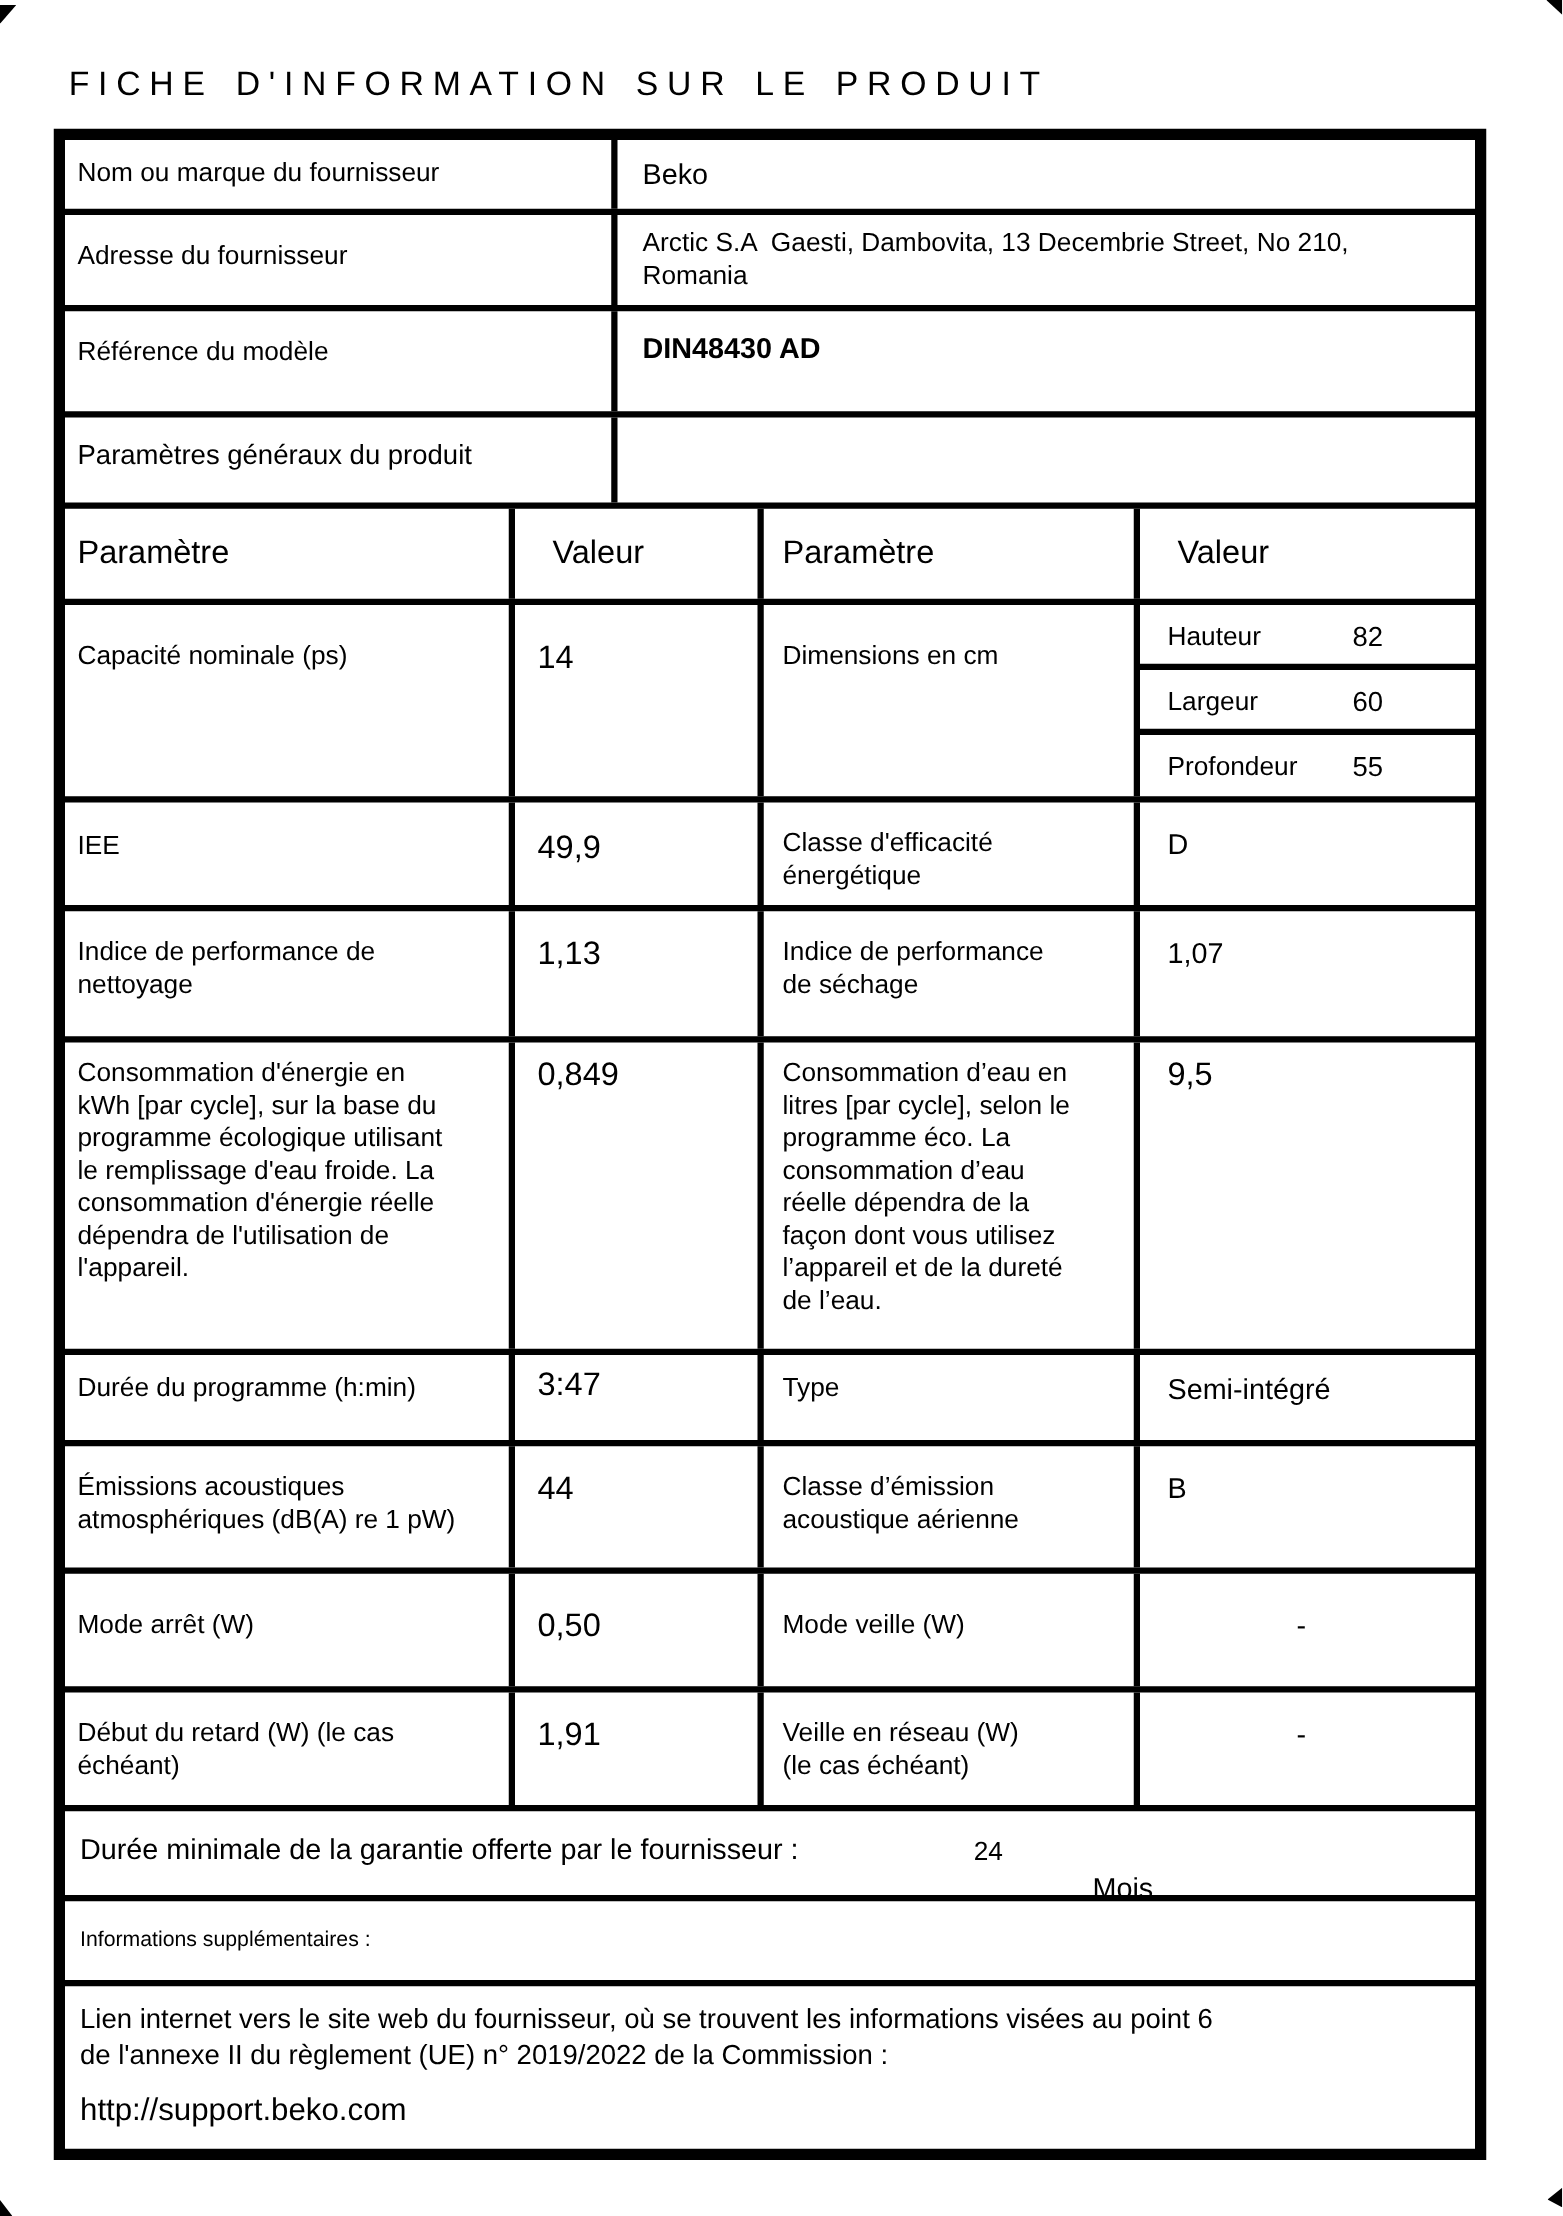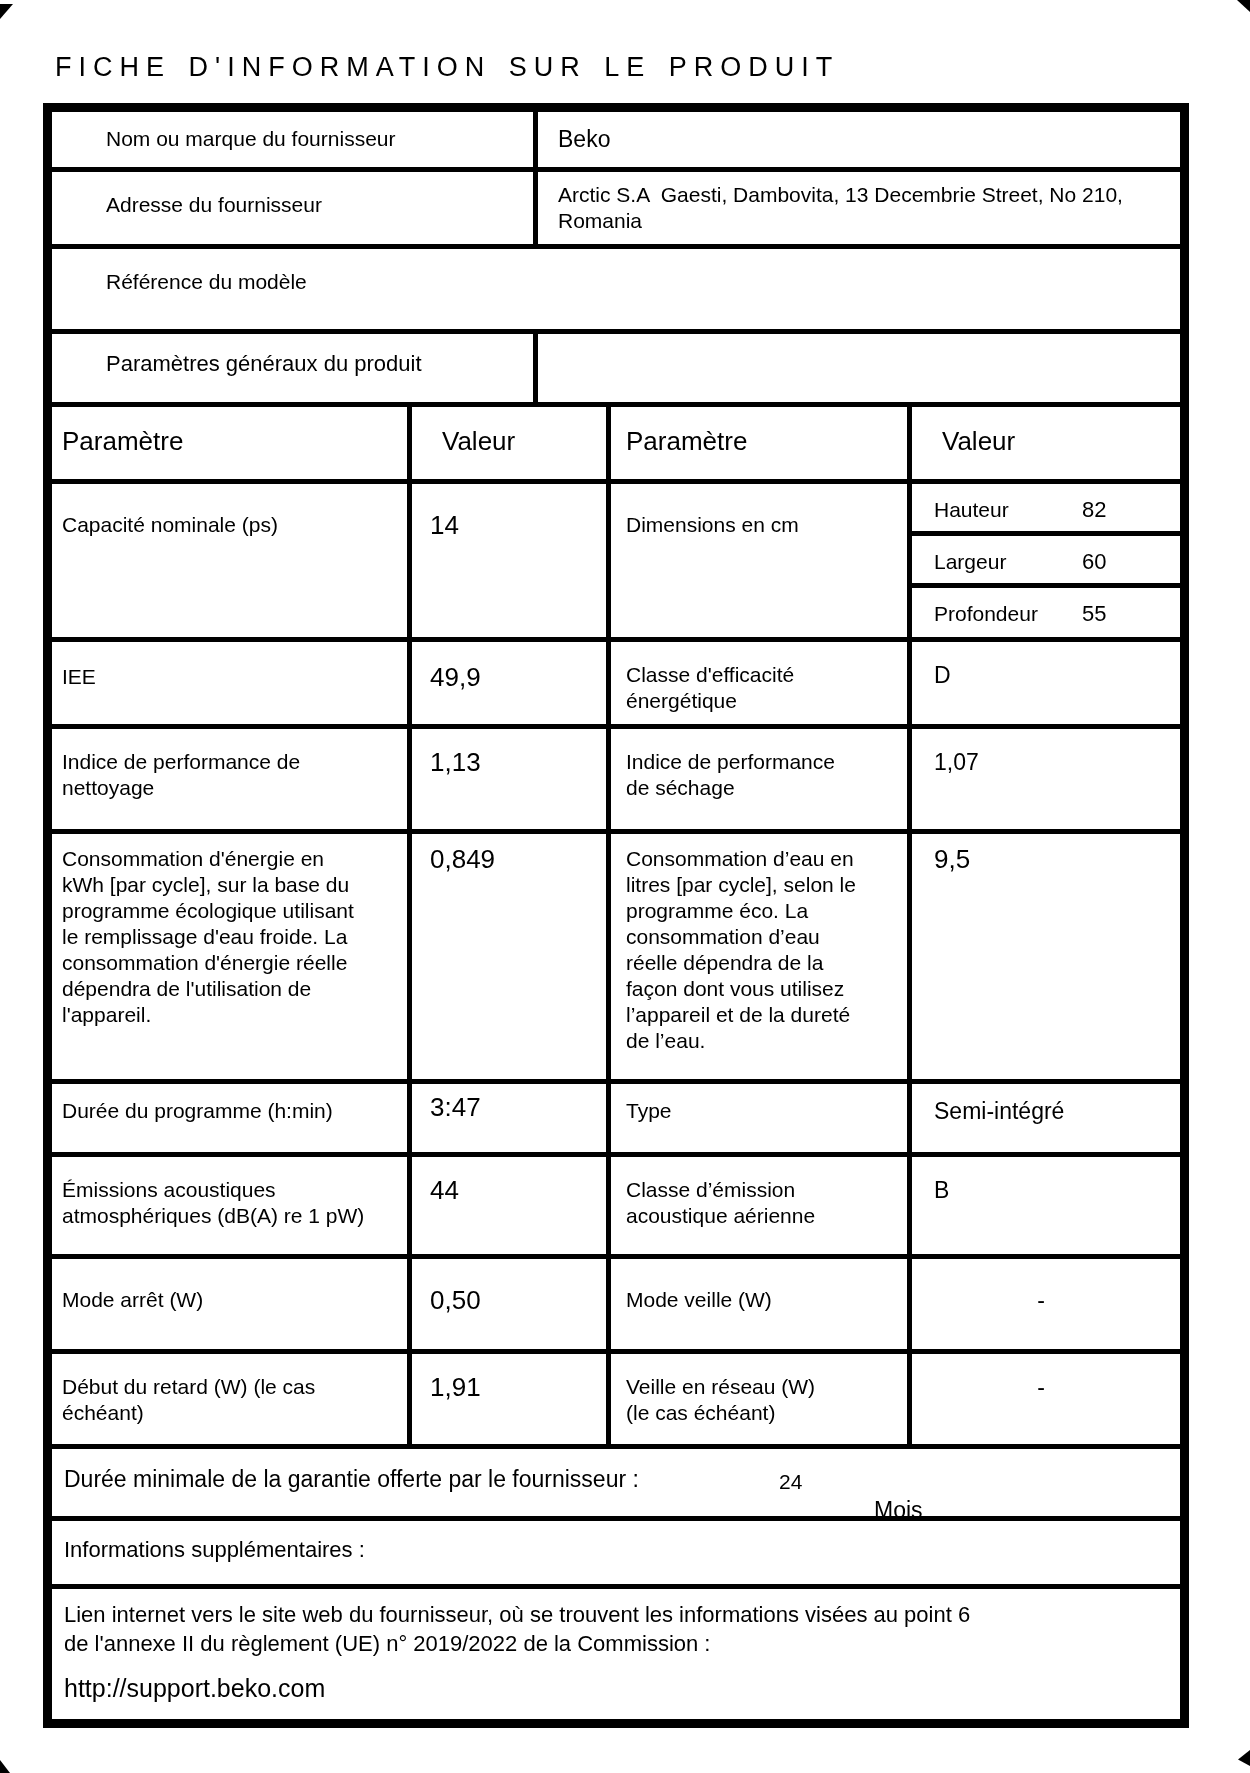--- a/index.html
+++ b/index.html
@@ -25,21 +25,21 @@
   .row{display:flex;box-sizing:border-box;border-bottom:5px solid #000;}
   .doc > .row:last-child{border-bottom:none;}
   .c{
     box-sizing:border-box;border-right:5px solid #000;
     padding:14px 10px 0 10px;
     font-size:21px;line-height:1.24;
   }
   .row .c:last-child{border-right:none;}
   .t{white-space:pre-wrap;display:inline-block;}
   
-  .wA{width:442px;margin-left:44px;}
+  .wA{width:442px;}
   .wB{flex:1;padding-left:20px;}
   
   .w1{width:360px;}
   .w2{width:199px;padding-left:18px;}
   .w3{width:301px;padding-left:15px;padding-right:10px;}
   .w4{flex:1;padding-left:22px;}
   .hdr{font-size:26px;padding-top:18px;}
   .hdr.w2,.hdr.w4{padding-left:30px;}
   .v26{font-size:26px;line-height:1.05;text-align:right;}
   .v23{font-size:23px;line-height:1.15;}
@@ -89,20 +89,21 @@
     </div>
 
     <div class="row" style="height:77px">
       <div class="c wA" style="padding-top:20px"><span class="t">Adresse du fournisseur</span></div>
       <div class="c wB" style="padding-top:10px"><span class="t">Arctic S.A  Gaesti, Dambovita, 13 Decembrie Street, No 210,
 Romania</span></div>
     </div>
 
     <div class="row" style="height:85px">
       <div class="c wA padtop20"><span class="t">Référence du modèle</span></div>
+      <div class="c wB" style="padding-top:16px"><span class="t v23 bold">DIN48430 AD</span></div>
     </div>
 
     <div class="row" style="height:73px">
       <div class="c wA" style="padding-top:16px"><span class="t" style="font-size:22px">Paramètres généraux du produit</span></div>
       <div class="c wB"></div>
     </div>
 
     <div class="row" style="height:77px">
       <div class="c w1 hdr"><span class="t">Paramètre</span></div>
       <div class="c w2 hdr"><span class="t">Valeur</span></div>
@@ -202,21 +203,21 @@
     <div class="row" style="height:72px">
       <div class="c full">
         <span class="t">Durée minimale de la garantie offerte par le fournisseur :</span>
         <span class="warr24">24</span>
         <span class="warrunit">Mois</span>
       </div>
     </div>
 
     <div class="row" style="height:68px">
       <div class="c full" style="padding-top:14px">
-        <span class="t" style="font-size:22px">Informations supplémentaires :</span>
+        <span class="t" style="font-size:17px">Informations supplémentaires :</span>
       </div>
     </div>
 
     <div class="row" style="height:130px">
       <div class="c full" style="padding-top:12px;font-size:22px">
         <span class="t">Lien internet vers le site web du fournisseur, où se trouvent les informations visées au point 6
 de l'annexe II du règlement (UE) n° 2019/2022 de la Commission :</span>
         <span class="url">http://support.beko.com</span>
       </div>
     </div>

